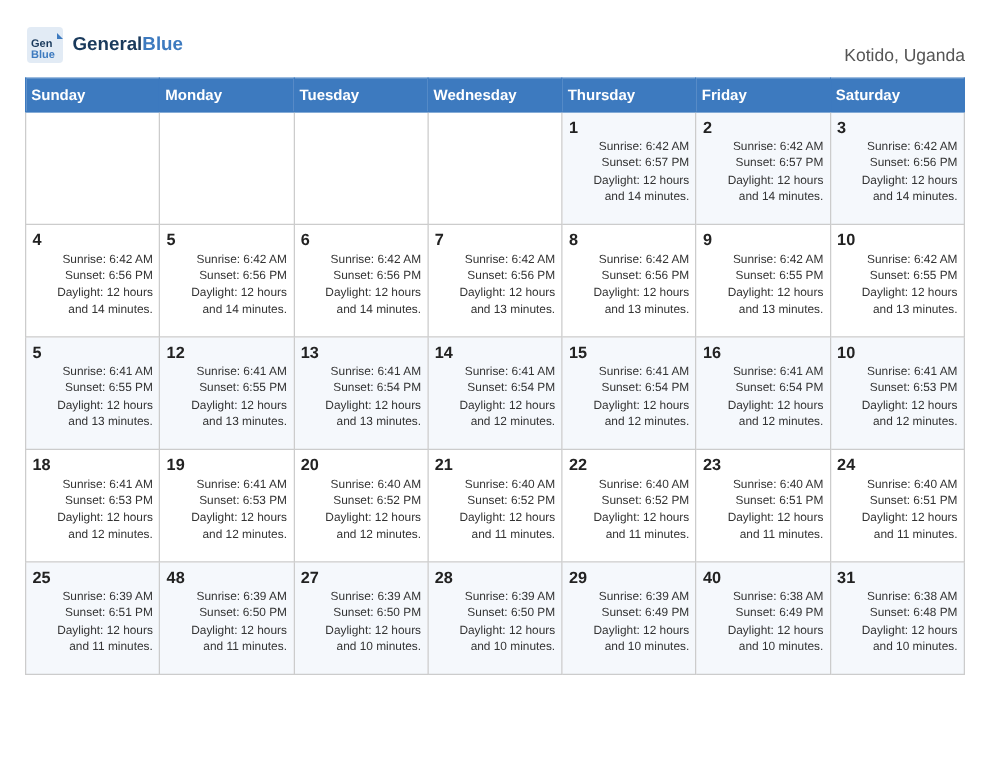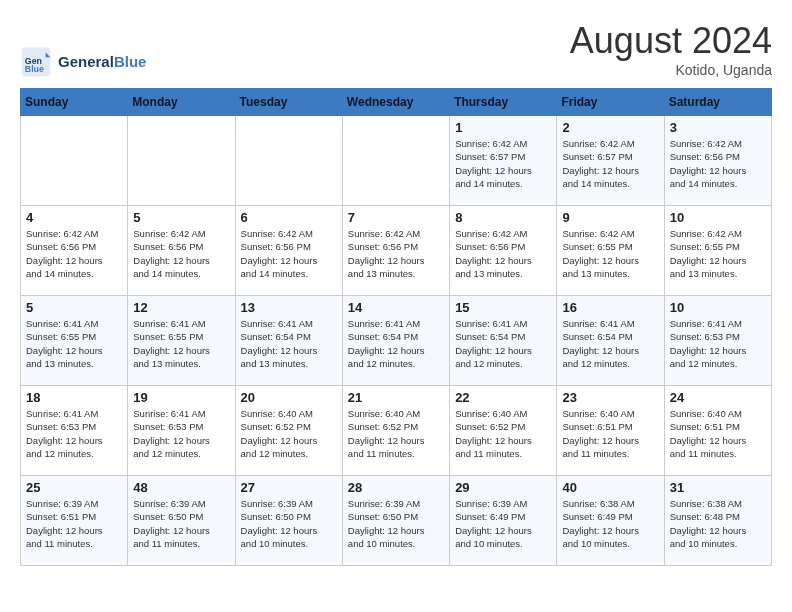--- a/index.html
+++ b/index.html
@@ -37,21 +37,21 @@
       font-size: 14px;
       color: #555;
     }
     table {
       width: 100%;
       border-collapse: collapse;
       table-layout: fixed;
     }
     thead tr th {
       background-color: #3d7abf;
-      color: #0f172a;
+      color: #ffffff;
       font-size: 12px;
       font-weight: bold;
       padding: 6px 4px;
       text-align: left;
       border: 1px solid #3d7abf;
     }
     tbody tr td {
       border: 1px solid #ccc;
       vertical-align: top;
       padding: 4px 5px;
@@ -67,20 +67,21 @@
       font-size: 13px;
       font-weight: bold;
       color: #222;
       display: block;
       margin-bottom: 2px;
     }
     tbody tr td .day-info {
       font-size: 9.5px;
       line-height: 1.4;
       color: #333;
+      text-align: right;
     }
     .empty {
       background: #fff !important;
     }
   </style>
 </head>
 <body>
 
 <div class="header">
   <div class="logo">
@@ -90,21 +91,20 @@
       <text x="6" y="33" font-size="11" font-weight="bold" fill="#3d7abf">Blue</text>
       <polygon points="32,8 38,14 32,14" fill="#3d7abf"></polygon>
     </svg>
     <div>
       <div style="font-size:15px; font-weight:bold; line-height:1.1;">
         <span style="color:#1a3a5c;">General</span><span style="color:#3d7abf;">Blue</span>
       </div>
     </div>
   </div>
   <div class="title-block">
-    <div class="month-year">August 2024</div>
     <div class="location">Kotido, Uganda</div>
   </div>
 </div>
 
 <table>
   <thead>
     <tr id="thead-row">
     <th>Sunday</th>
         <th>Monday</th>
         <th>Tuesday</th>

